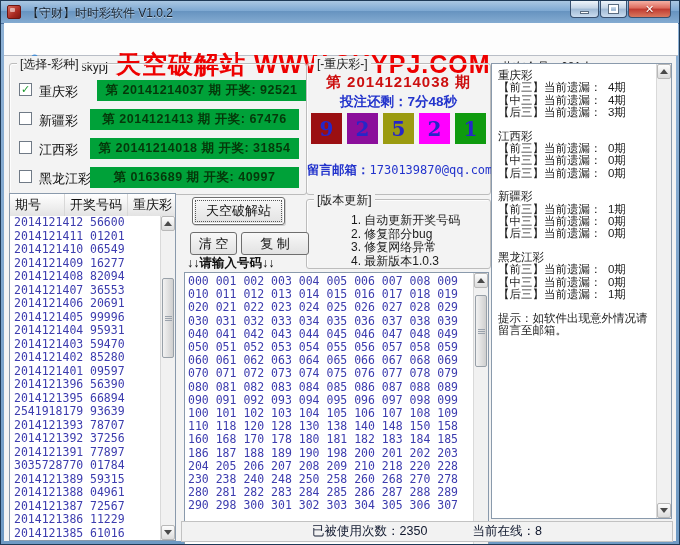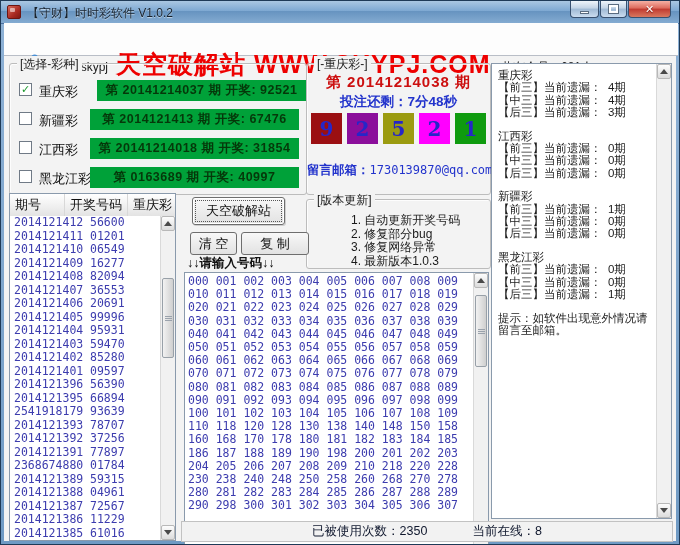--- a/index.html
+++ b/index.html
@@ -186,21 +186,21 @@
         <div class="trow"><span class="c1">2014121404</span><span class="c2">95931</span></div>
         <div class="trow"><span class="c1">2014121403</span><span class="c2">59470</span></div>
         <div class="trow"><span class="c1">2014121402</span><span class="c2">85280</span></div>
         <div class="trow"><span class="c1">2014121401</span><span class="c2">09597</span></div>
         <div class="trow"><span class="c1">2014121396</span><span class="c2">56390</span></div>
         <div class="trow"><span class="c1">2014121395</span><span class="c2">66894</span></div>
         <div class="trow"><span class="c1">2541918179</span><span class="c2">93639</span></div>
         <div class="trow"><span class="c1">2014121393</span><span class="c2">78707</span></div>
         <div class="trow"><span class="c1">2014121392</span><span class="c2">37256</span></div>
         <div class="trow"><span class="c1">2014121391</span><span class="c2">77897</span></div>
-        <div class="trow"><span class="c1">2368674880</span><span class="c2">01784</span></div>
+        <div class="trow"><span class="c1">3035728770</span><span class="c2">01784</span></div>
         <div class="trow"><span class="c1">2014121389</span><span class="c2">59315</span></div>
         <div class="trow"><span class="c1">2014121388</span><span class="c2">04961</span></div>
         <div class="trow"><span class="c1">2014121387</span><span class="c2">72567</span></div>
         <div class="trow"><span class="c1">2014121386</span><span class="c2">11229</span></div>
         <div class="trow"><span class="c1">2014121385</span><span class="c2">61016</span></div>
       </div>
     <div class="sb" style="left:150px;top:22px;width:15px;bottom:0;">
       <div class="sb-btn" style="top:0;">
           <div class="arr-up"></div>
         </div>

